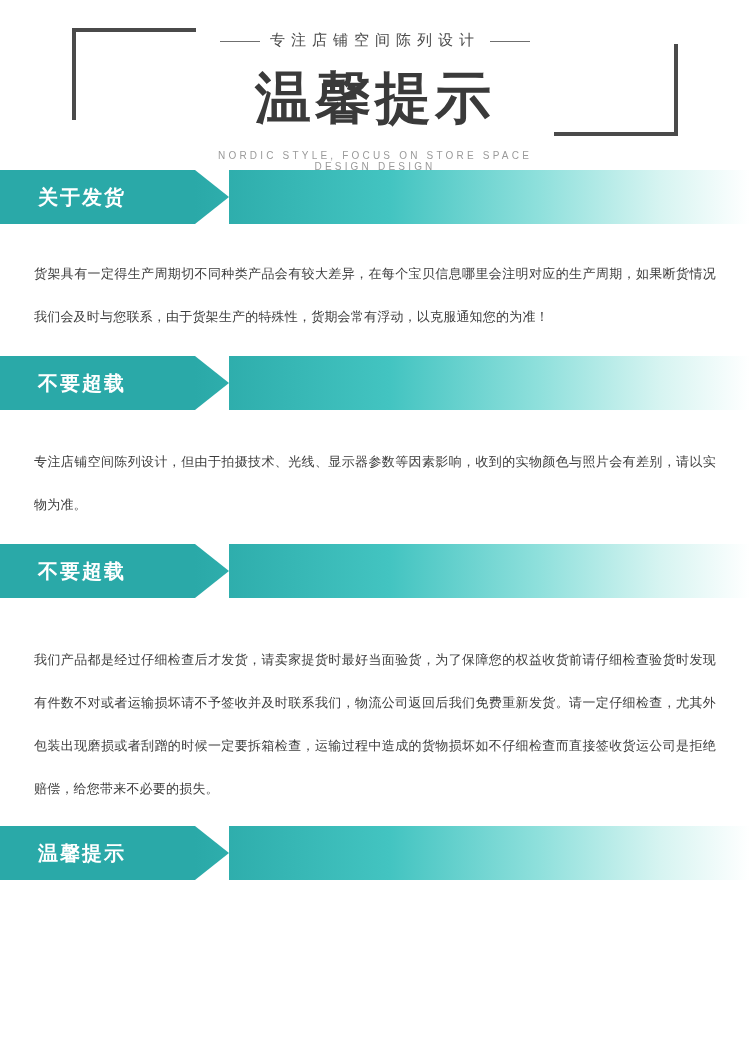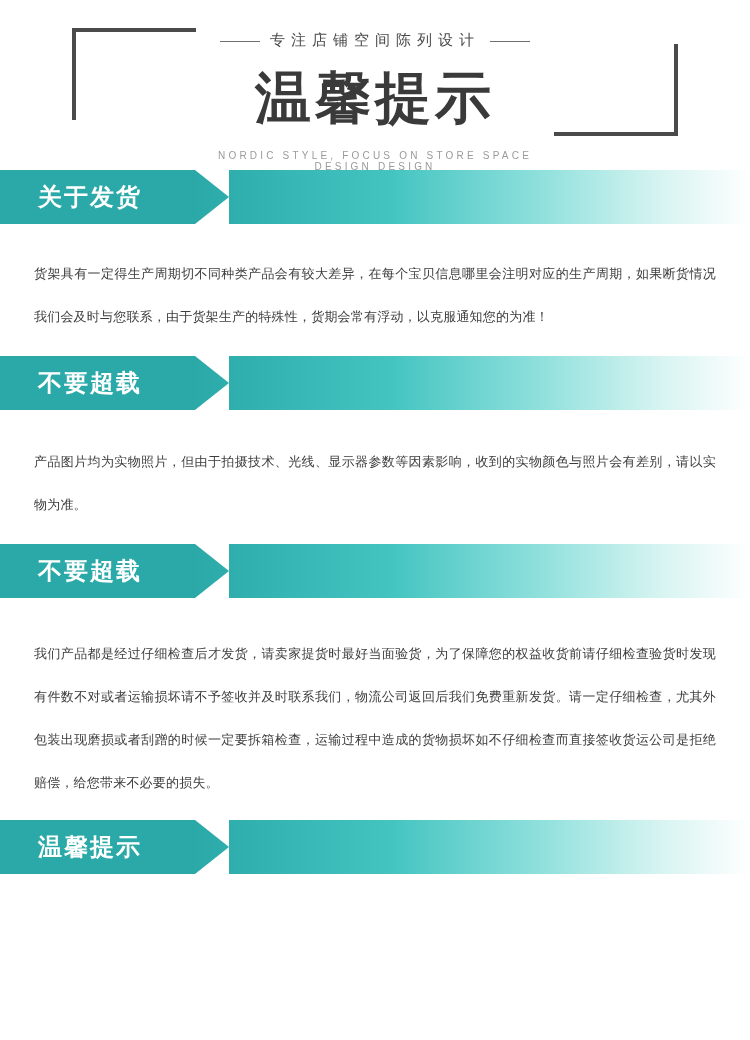--- a/index.html
+++ b/index.html
@@ -128,41 +128,41 @@
     border-top: 27px solid #ffffff;
     border-bottom: 27px solid #ffffff;
     border-left: 34px solid transparent;
   }
 
   .band-label {
     position: absolute;
     left: 38px;
     top: 0;
     line-height: 54px;
-    font-size: 24px;
+    font-size: 20px;
     font-weight: bold;
     color: #ffffff;
     letter-spacing: 2px;
     font-family: "DejaVu Sans", "Liberation Sans", sans-serif;
     z-index: 3;
   }
 
   .body-text {
     font-size: 13px;
     line-height: 43px;
     color: #3d3d3d;
     padding: 0 34px;
     text-align: justify;
     letter-spacing: 0.2px;
     font-family: "DejaVu Sans", "Liberation Sans", sans-serif;
   }
 
   .sp-1 { padding-top: 28px; padding-bottom: 18px; }
   .sp-2 { padding-top: 30px; padding-bottom: 18px; }
-  .sp-3 { padding-top: 34px; padding-bottom: 16px; }
+  .sp-3 { padding-top: 34px; padding-bottom: 16px; margin-top: 6px; }
   .sp-4 { padding-top: 28px; padding-bottom: 10px; }
 </style>
 </head>
 <body>
 
 <div class="page">
 
   <div class="header">
     <div class="header-inner">
       <div class="corner corner-tl"></div>
@@ -183,21 +183,21 @@
     </div>
     <div class="body-text sp-1">货架具有一定得生产周期切不同种类产品会有较大差异，在每个宝贝信息哪里会注明对应的生产周期，如果断货情况我们会及时与您联系，由于货架生产的特殊性，货期会常有浮动，以克服通知您的为准！</div>
   </div>
 
   <div class="section">
     <div class="band">
       <div class="band-bg"></div>
       <div class="band-arrow"></div>
       <div class="band-label">不要超载</div>
     </div>
-    <div class="body-text sp-2">产品图片均为实物照片，但由于拍摄技术、光线、显示器参数等因素影响，收到的实物颜色与照片会有差别，请以实物为准。</div>
+    <div class="body-text sp-2">专注店铺空间陈列设计，但由于拍摄技术、光线、显示器参数等因素影响，收到的实物颜色与照片会有差别，请以实物为准。</div>
   </div>
 
   <div class="section">
     <div class="band">
       <div class="band-bg"></div>
       <div class="band-arrow"></div>
       <div class="band-label">不要超载</div>
     </div>
     <div class="body-text sp-3">我们产品都是经过仔细检查后才发货，请卖家提货时最好当面验货，为了保障您的权益收货前请仔细检查验货时发现有件数不对或者运输损坏请不予签收并及时联系我们，物流公司返回后我们免费重新发货。请一定仔细检查，尤其外包装出现磨损或者刮蹭的时候一定要拆箱检查，运输过程中造成的货物损坏如不仔细检查而直接签收货运公司是拒绝赔偿，给您带来不必要的损失。</div>
   </div>

